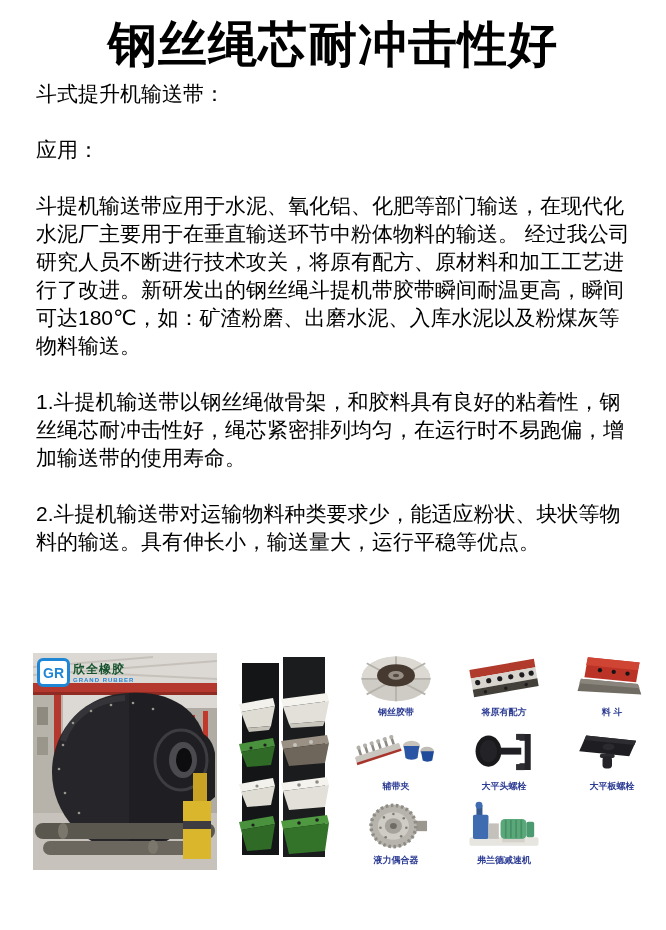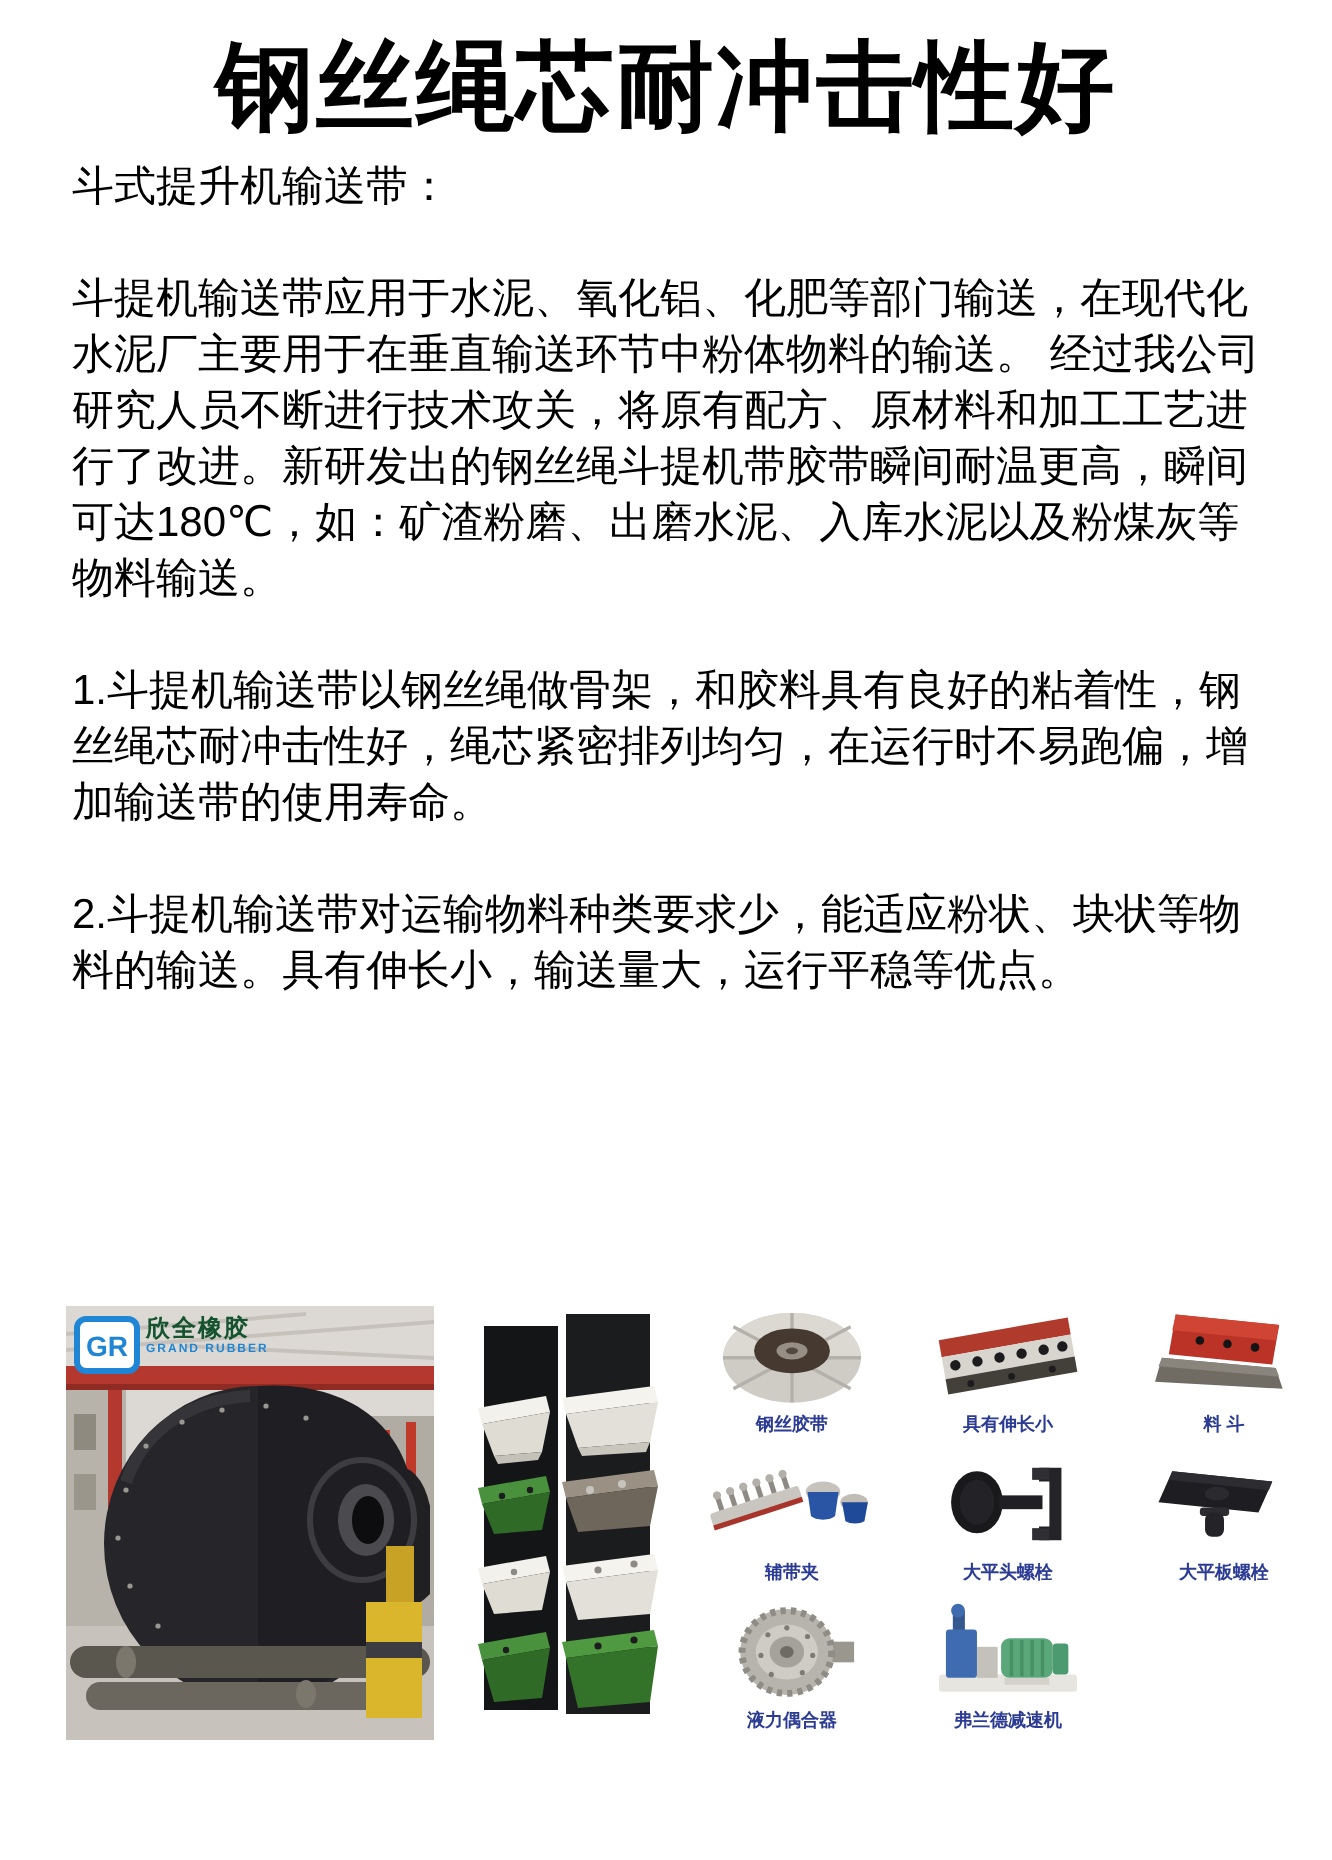--- a/index.html
+++ b/index.html
@@ -24,21 +24,21 @@
     font-size:21px;
     line-height:28px;
   }
   .text-block p{margin:0 0 28px 0;}
   
   .gallery{position:absolute;left:0;top:653px;width:666px;height:230px;}
   .photo-left{position:absolute;left:33px;top:0;width:184px;height:217px;}
   .photo-left svg{display:block;}
   .logo{
     position:absolute;left:4px;top:5px;
-    display:flex;align-items:flex-start;
+    display:flex;align-items:center;
   }
   .logo-mark{
     width:27px;height:23px;
     background:#fff;
     border:3px solid #1f86d6;
     border-radius:6px;
     color:#1f86d6;
     font-weight:700;font-size:14px;
     display:flex;align-items:center;justify-content:center;
   }
@@ -64,20 +64,21 @@
     white-space:nowrap;
   }
 </style>
 </head>
 <body>
 
 <h1 class="page-title">钢丝绳芯耐冲击性好</h1>
 
 <div class="text-block">
   <p>斗式提升机输送带：</p>
+  <p>应用：</p>
   <p>斗提机输送带应用于水泥、氧化铝、化肥等部门输送，在现代化水泥厂主要用于在垂直输送环节中粉体物料的输送。 经过我公司研究人员不断进行技术攻关，将原有配方、原材料和加工工艺进行了改进。新研发出的钢丝绳斗提机带胶带瞬间耐温更高，瞬间可达180℃，如：矿渣粉磨、出磨水泥、入库水泥以及粉煤灰等物料输送。</p>
   <p>1.斗提机输送带以钢丝绳做骨架，和胶料具有良好的粘着性，钢丝绳芯耐冲击性好，绳芯紧密排列均匀，在运行时不易跑偏，增加输送带的使用寿命。</p>
   <p>2.斗提机输送带对运输物料种类要求少，能适应粉状、块状等物料的输送。具有伸长小，输送量大，运行平稳等优点。</p>
 </div>
 
 <div class="gallery">
 
   <div class="photo-left">
     <svg width="184" height="217" viewBox="0 0 184 217">
       <rect width="184" height="217" fill="#dcd9d4"></rect>
@@ -208,21 +209,21 @@
             <circle cx="56" cy="29" r="3"></circle>
               <circle cx="69" cy="29" r="3"></circle>
               <circle cx="80" cy="29" r="3"></circle>
           </g>
           <rect x="10" y="36" width="76" height="9" fill="#433f39"></rect>
           <circle cx="24" cy="41" r="2" fill="#1c1c1e"></circle>
             <circle cx="48" cy="41" r="2" fill="#1c1c1e"></circle>
             <circle cx="72" cy="41" r="2" fill="#1c1c1e"></circle>
         </g>
       </svg>
-      <div class="part-label">具有伸长小</div>
+      <div class="part-label">将原有配方</div>
     </div>
 
     <div class="part-cell">
       <svg class="part-thumb" viewBox="0 0 96 58">
         <polygon points="20,5 80,11 76,34 16,28" fill="#bb3327"></polygon>
         <polygon points="20,5 80,11 78,20 18,14" fill="#d04434"></polygon>
         <circle cx="34" cy="20" r="2.5" fill="#141416"></circle>
           <circle cx="50" cy="22" r="2.5" fill="#141416"></circle>
           <circle cx="66" cy="24" r="2.5" fill="#141416"></circle>
         <polygon points="12,30 78,36 82,48 8,44" fill="#716c63"></polygon>

